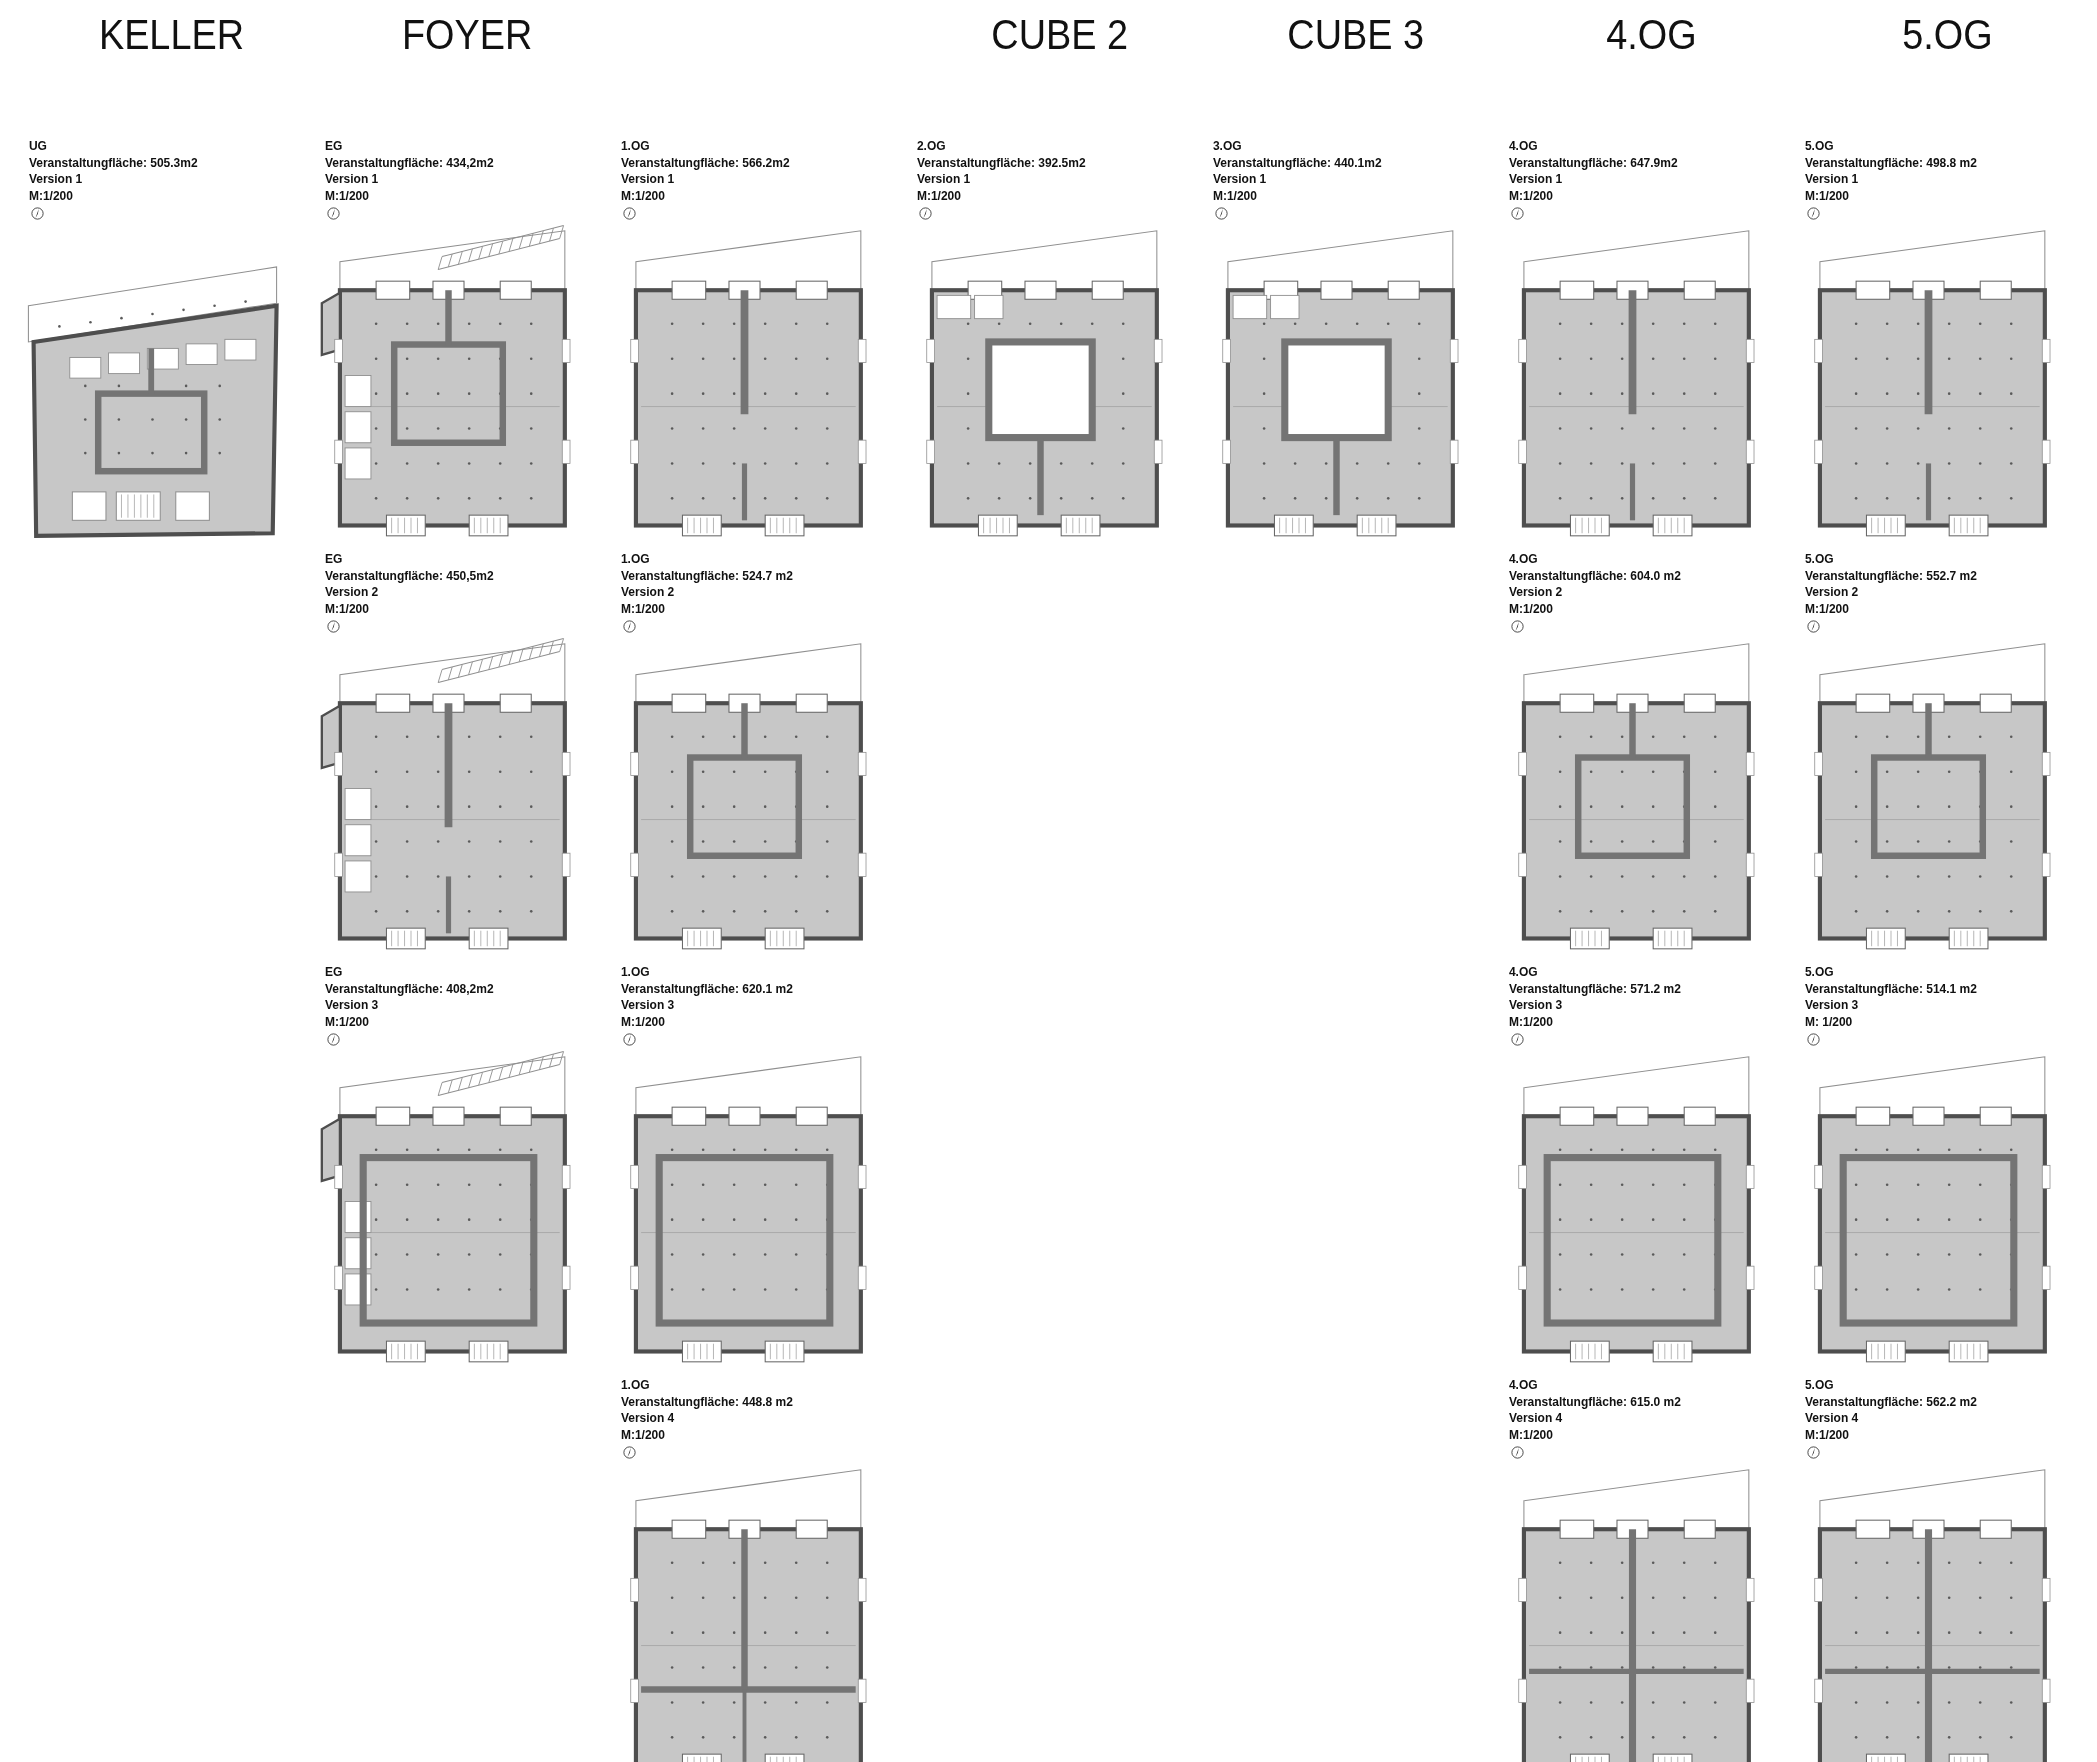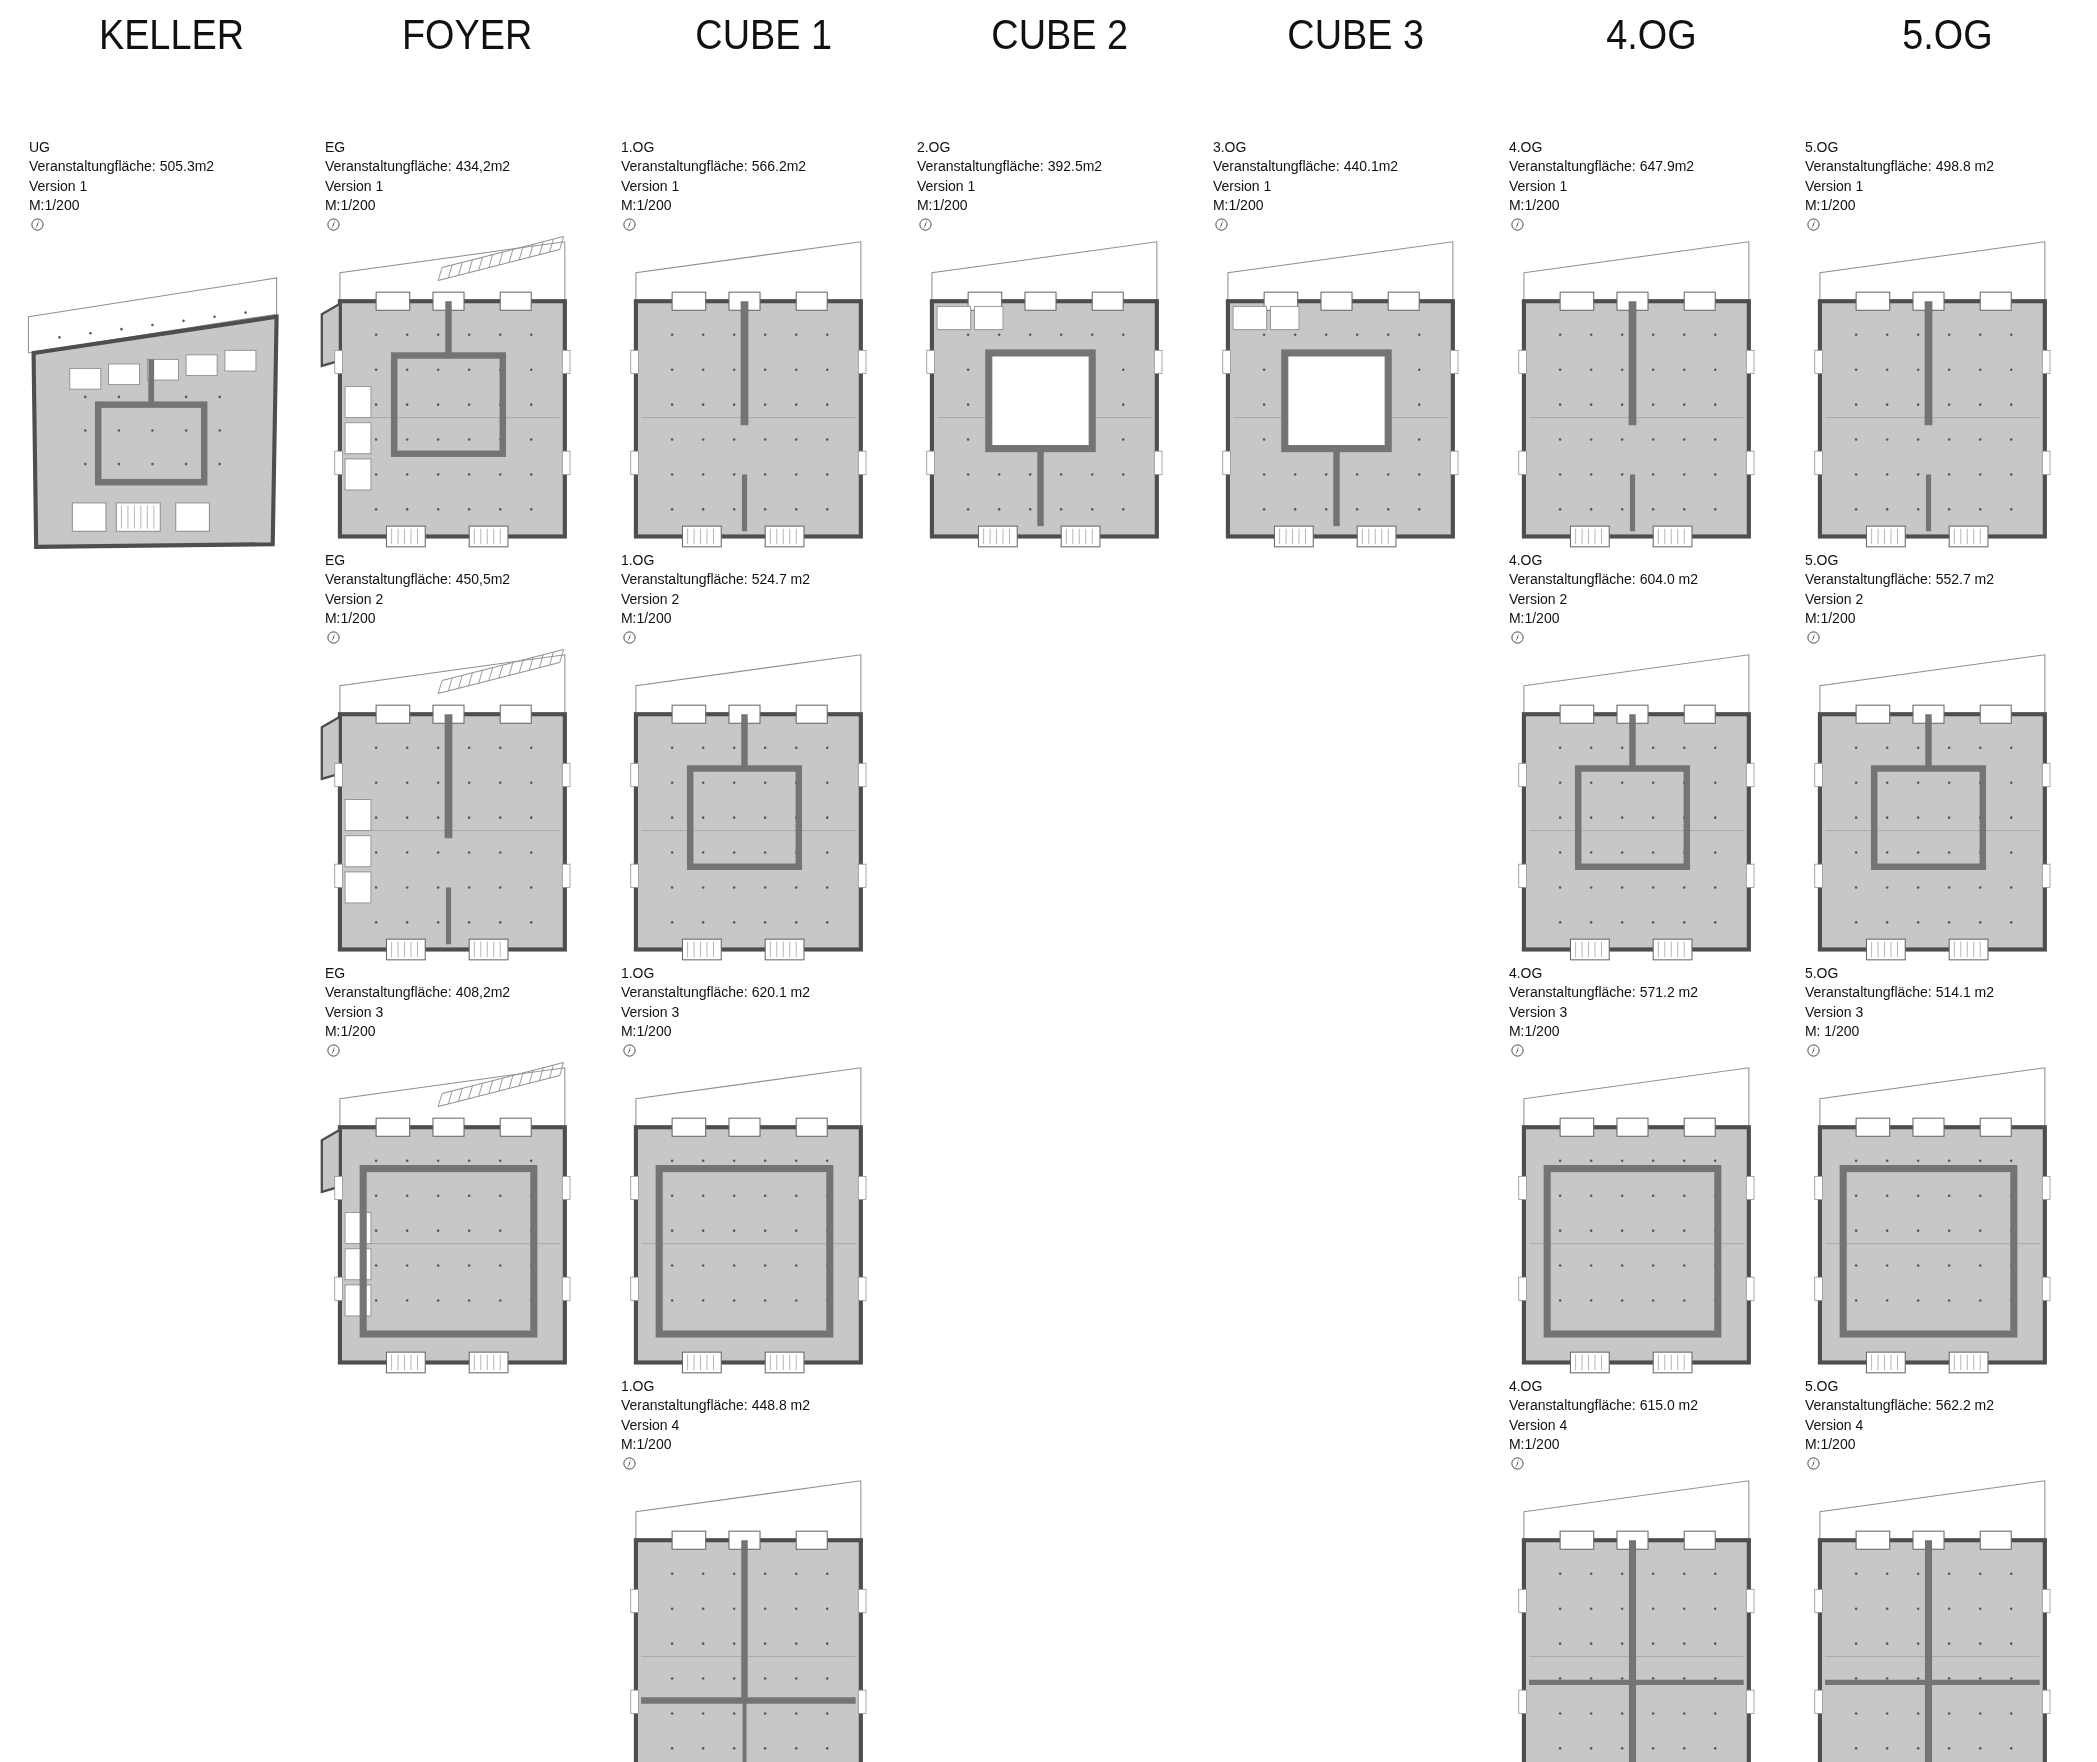--- a/index.html
+++ b/index.html
@@ -14,39 +14,38 @@
   .hdr{
     text-align:center;
     padding-top:9.6px;
     font-size:43px;
     font-weight:400;
     white-space:nowrap;
   }
   .hdr span{display:inline-block;transform:scaleX(.88);transform-origin:center;}
   .cell{position:relative;}
   .label{
-    font-size:14px;
-    font-weight:400;
+    font-size:12px;
+    font-weight:700;
     line-height:1.38;
     padding-left:5.5px;
     white-space:nowrap;
   }
   .compass{margin-top:2.1px;margin-left:0.7px;display:block;}
   .plan{width:259px;height:318px;margin-top:1.4px;}
   .plan svg{display:block;width:100%;height:100%;}
 </style>
 </head>
 <body>
 
 <div class="sheet">
   <div class="grid">
 
     <div class="hdr" style="grid-column:1;grid-row:1"><span>KELLER</span></div>
     <div class="hdr" style="grid-column:2;grid-row:1"><span>FOYER</span></div>
-    <div class="hdr" style="grid-column:3;grid-row:1"><span>CUBE 1</span></div>
     <div class="hdr" style="grid-column:4;grid-row:1"><span>CUBE 2</span></div>
     <div class="hdr" style="grid-column:5;grid-row:1"><span>CUBE 3</span></div>
     <div class="hdr" style="grid-column:6;grid-row:1"><span>4.OG</span></div>
     <div class="hdr" style="grid-column:7;grid-row:1"><span>5.OG</span></div>
 
     <div class="cell" style="grid-column:1;grid-row:2">
       <div class="label">
         <div>UG</div>
         <div>Veranstaltungfläche: 505.3m2</div>
         <div>Version 1</div>

